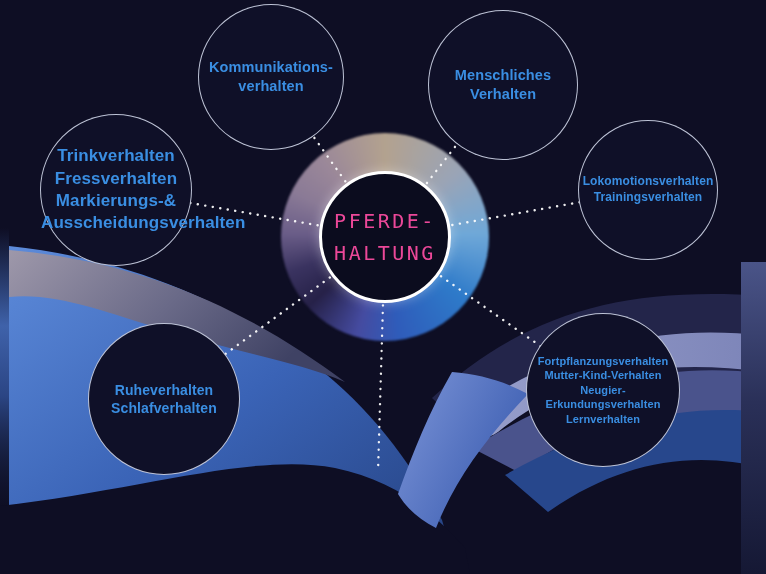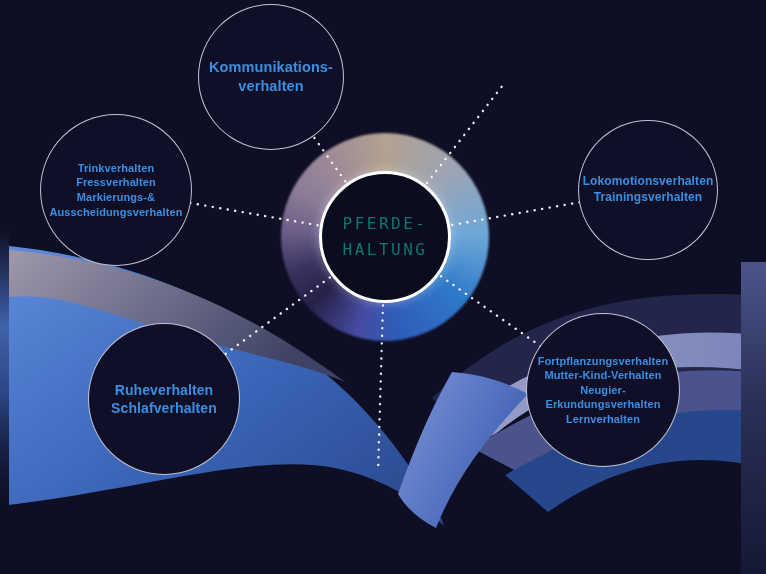--- a/index.html
+++ b/index.html
@@ -42,33 +42,33 @@
   .n-komm {left:198px;top:4px;  width:146px;height:146px;}
   .n-mensch{left:428px;top:10px; width:150px;height:150px;}
   .n-trink{left:40px; top:114px;width:152px;height:152px;}
   .n-loko {left:578px;top:120px;width:140px;height:140px;}
   .n-ruhe {left:88px; top:323px;width:152px;height:152px;}
   .n-sozial{left:302px;top:395px;width:150px;height:150px;}
   .n-fort {left:526px;top:313px;width:154px;height:154px;}
   .fs-145{font-size:14.5px;}
   .fs-14{font-size:14px;}
   .fs-12{font-size:12px;}
-  .fs-115{font-size:11px;}
+  .fs-115{font-size:17px;}
   .fs-11{font-size:11px;}
   .center-circle{
     position:absolute;z-index:5;border-radius:50%;
     left:319px;top:171px;width:132px;height:132px;
     background:#0b0c1e;border:3px solid #ffffff;
     box-shadow:0 0 12px rgba(255,255,255,0.35);
     display:flex;align-items:center;justify-content:center;
     text-align:center;box-sizing:border-box;
   }
   .center-circle .label{
     font-family:"DejaVu Sans Mono", monospace;
-    color:#0f766e;font-size:16px;letter-spacing:2.5px;
+    color:#ec4899;font-size:20px;letter-spacing:2.5px;
     line-height:1.6;font-weight:normal;
   }
 </style>
 </head>
 <body>
 
 <div id="stage">
 
   <svg class="layer waves" viewBox="0 0 766 574" aria-hidden="true">
     <defs>
@@ -126,20 +126,23 @@
       <line x1="385" y1="237" x2="164" y2="399"></line>
       <line x1="385" y1="237" x2="378" y2="472"></line>
       <line x1="385" y1="237" x2="603" y2="390"></line>
     </g>
   </svg>
 
   <div class="node n-komm">
     <div class="label fs-145">Kommunikations-<br>verhalten</div>
   </div>
 
+  <div class="node n-mensch">
+    <div class="label fs-145">Menschliches<br>Verhalten</div>
+  </div>
 
   <div class="node n-trink">
     <div class="label fs-115">Trinkverhalten<br>Fressverhalten<br>Markierungs-&amp;<br>Ausscheidungsverhalten</div>
   </div>
 
   <div class="node n-ruhe">
     <div class="label fs-14">Ruheverhalten<br>Schlafverhalten</div>
   </div>
 
   <div class="node n-loko">

